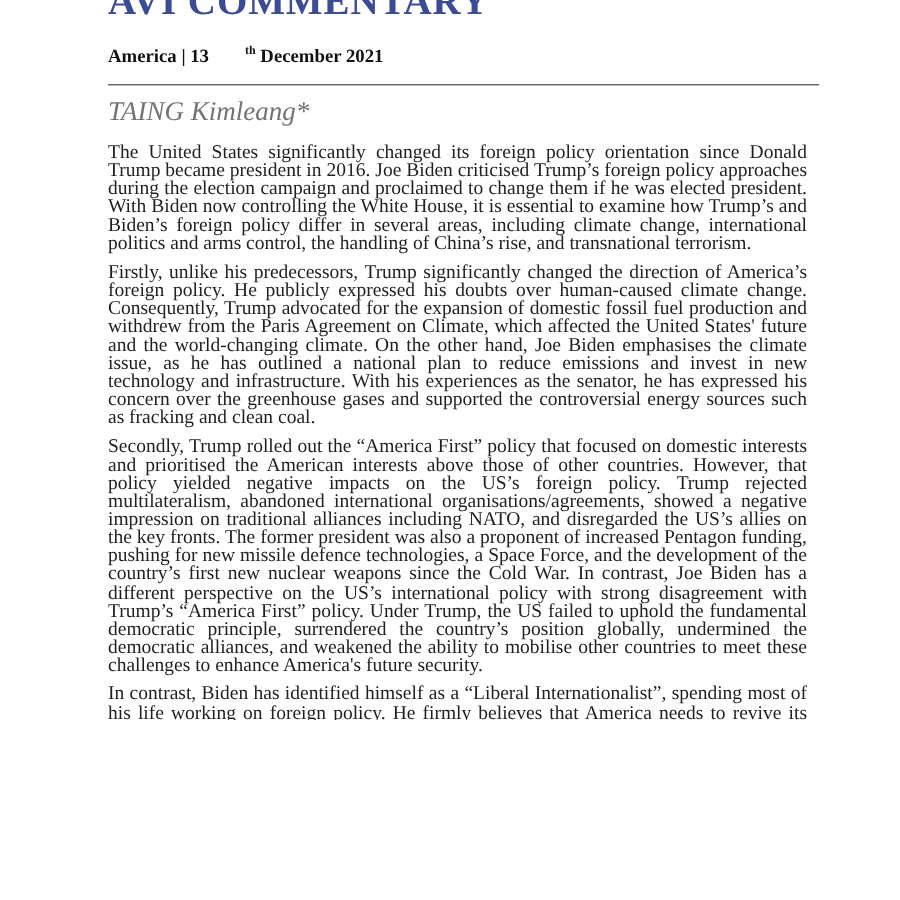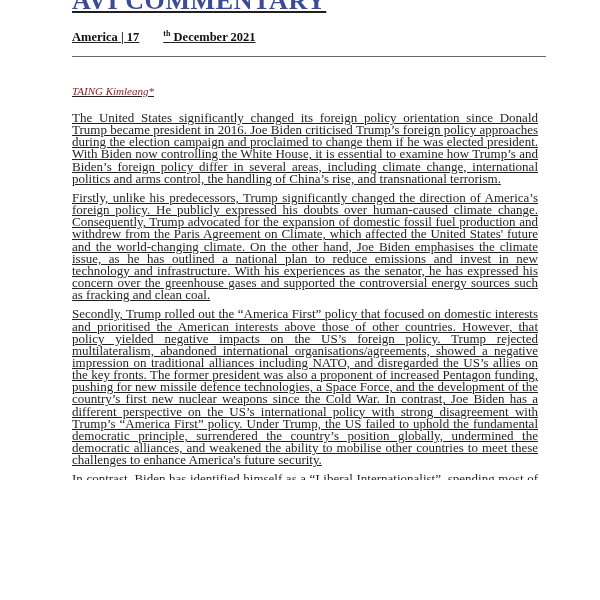--- a/index.html
+++ b/index.html
@@ -9,21 +9,20 @@
     overflow: hidden;
     font-family: "Liberation Serif", "DejaVu Serif", serif;
     color: #1f1f1f;
     position: relative;
   }
   .page {
     width: 600px; height: 480px;
     padding: 0 62px 0 72px;
     position: relative;
     overflow: hidden;
-    text-decoration: underline;
   }
   .masthead {
     font-size: 26px;
     font-weight: bold;
     letter-spacing: 0.6px;
     line-height: 26px;
     color: #3b4b94;
     margin-top: -12px;          
     white-space: nowrap;
   }
@@ -48,25 +47,25 @@
     height: 0;
   }
   .article-title {
     margin-top: 30px;
     font-size: 17px;
     font-weight: bold;
     line-height: 22px;
     color: #0d0d0d;
   }
   .author {
-    margin-top: 27px;
-    font-size: 11px;
+    margin-top: 10px;
+    font-size: 18px;
     font-style: italic;
     line-height: 14px;
-    color: #7f1d1d;
+    color: #737373;
   }
   .body-text p {
     font-size: 13px;
     line-height: 12.15px;
     text-align: justify;
     margin-top: 7px;
     color: #1f1f1f;
   }
   .body-text p:first-child {
     margin-top: 14px;
@@ -86,21 +85,21 @@
       #2a2a2a 83.2% 100%);
   }
 </style>
 </head>
 <body>
 
 <div class="page">
 
   <h1 class="masthead">AVI COMMENTARY</h1>
 
-  <div class="dateline"><span>America</span><span> | </span><span>17</span><sup>th</sup><span> December 2021</span></div>
+  <div class="dateline"><span>America</span><span> | </span><span>13</span><sup>th</sup><span> December 2021</span></div>
 
   <hr class="rule">
 
 
   <div class="author">TAING Kimleang*</div>
 
   <div class="body-text">
     <p>The United States significantly changed its foreign policy orientation since Donald Trump became president in 2016. Joe Biden criticised Trump’s foreign policy approaches during the election campaign and proclaimed to change them if he was elected president. With Biden now controlling the White House, it is essential to examine how Trump’s and Biden’s foreign policy differ in several areas, including climate change, international politics and arms control, the handling of China’s rise, and transnational terrorism.</p>
     <p>Firstly, unlike his predecessors, Trump significantly changed the direction of America’s foreign policy. He publicly expressed his doubts over human-caused climate change. Consequently, Trump advocated for the expansion of domestic fossil fuel production and withdrew from the Paris Agreement on Climate, which affected the United States' future and the world-changing climate. On the other hand, Joe Biden emphasises the climate issue, as he has outlined a national plan to reduce emissions and invest in new technology and infrastructure. With his experiences as the senator, he has expressed his concern over the greenhouse gases and supported the controversial energy sources such as fracking and clean coal.</p>
     <p>Secondly, Trump rolled out the “America First” policy that focused on domestic interests and prioritised the American interests above those of other countries. However, that policy yielded negative impacts on the US’s foreign policy. Trump rejected multilateralism, abandoned international organisations/agreements, showed a negative impression on traditional alliances including NATO, and disregarded the US’s allies on the key fronts. The former president was also a proponent of increased Pentagon funding, pushing for new missile defence technologies, a Space Force, and the development of the country’s first new nuclear weapons since the Cold War. In contrast, Joe Biden has a different perspective on the US’s international policy with strong disagreement with Trump’s “America First” policy. Under Trump, the US failed to uphold the fundamental democratic principle, surrendered the country’s position globally, undermined the democratic alliances, and weakened the ability to mobilise other countries to meet these challenges to enhance America's future security.</p>

